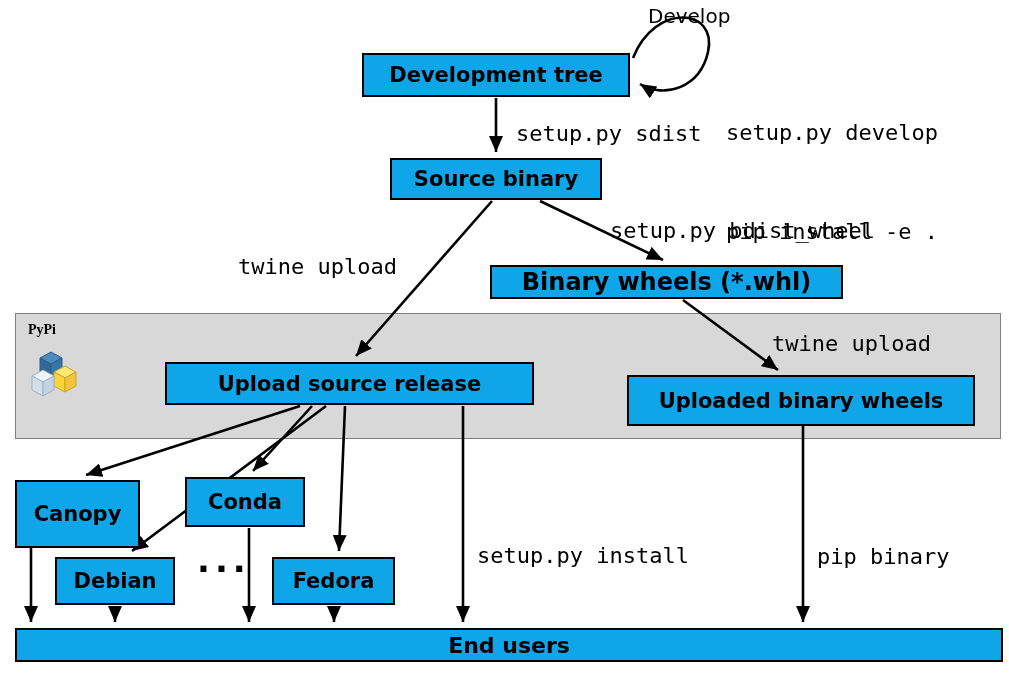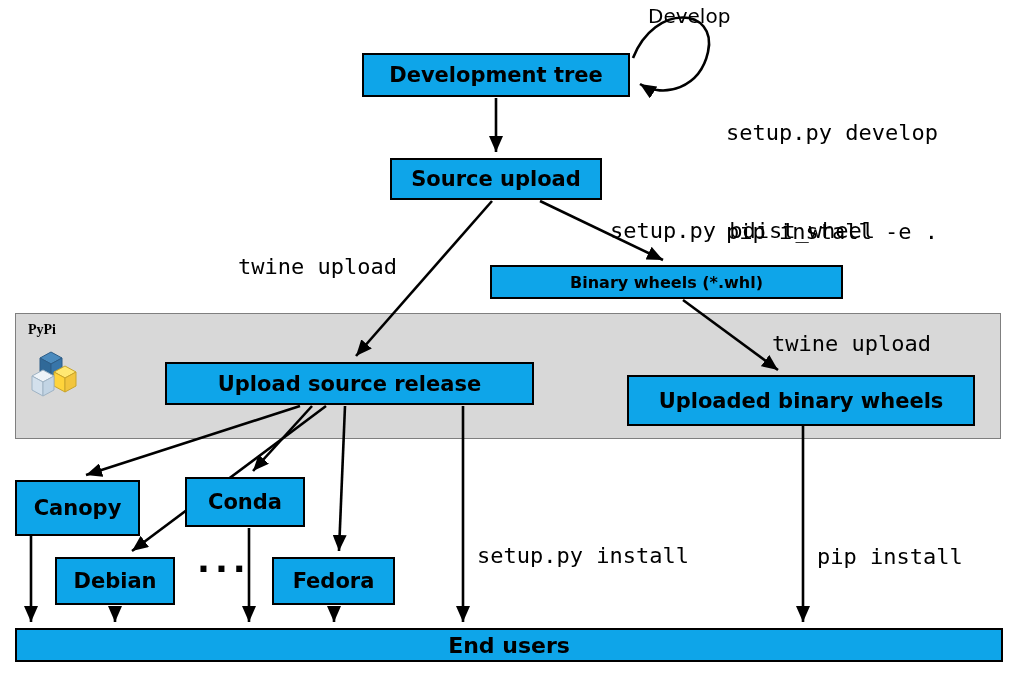--- a/index.html
+++ b/index.html
@@ -94,35 +94,36 @@
 
       <g>
         <polygon points="6,26 17,20 28,26 17,32" fill="#eef3f8" stroke="#9fb3c4" stroke-width="1"></polygon>
         <polygon points="6,26 17,32 17,46 6,40" fill="#d3e0ec" stroke="#9fb3c4" stroke-width="1"></polygon>
         <polygon points="28,26 17,32 17,46 28,40" fill="#c2d4e4" stroke="#9fb3c4" stroke-width="1"></polygon>
       </g>
     </svg>
   </div>
 
   <div class="node" style="left:362px;top:53px;width:268px;height:44px;">Development tree</div>
-  <div class="node" style="left:390px;top:158px;width:212px;height:42px;">Source upload</div>
-  <div class="node" style="left:490px;top:265px;width:353px;height:34px;font-size:16px;">Binary wheels (*.whl)</div>
+  <div class="node" style="left:390px;top:158px;width:212px;height:42px;">Source binary</div>
+  <div class="node" style="left:490px;top:265px;width:353px;height:34px;font-size:24px;">Binary wheels (*.whl)</div>
   <div class="node" style="left:165px;top:362px;width:369px;height:43px;">Upload source release</div>
   <div class="node" style="left:627px;top:375px;width:348px;height:51px;">Uploaded binary wheels</div>
-  <div class="node" style="left:15px;top:480px;width:125px;height:56px;">Canopy</div>
+  <div class="node" style="left:15px;top:480px;width:125px;height:68px;">Canopy</div>
   <div class="node" style="left:185px;top:477px;width:120px;height:50px;">Conda</div>
   <div class="node" style="left:55px;top:557px;width:120px;height:48px;">Debian</div>
   <div class="node" style="left:15px;top:628px;width:988px;height:34px;font-size:22px;">End users</div>
   <div class="node" style="left:272px;top:557px;width:123px;height:48px;">Fedora</div>
 
   <div class="plain" style="left:648px;top:4px;">Develop</div>
   <div class="mono" style="left:726px;top:50px;line-height:33px;">
     <div>setup.py develop</div>
     <div>pip install -e .</div>
   </div>
+  <div class="mono" style="left:516px;top:121px;">setup.py sdist</div>
   <div class="mono" style="left:610px;top:218px;">setup.py bdist_wheel</div>
   <div class="mono" style="left:238px;top:254px;">twine upload</div>
   <div class="mono" style="left:772px;top:331px;">twine upload</div>
   <div class="mono" style="left:477px;top:543px;">setup.py install</div>
-  <div class="mono" style="left:817px;top:544px;">pip install</div>
+  <div class="mono" style="left:817px;top:544px;">pip binary</div>
   <div class="ellipsis" style="left:197px;top:540px;">...</div>
 
 </div>
 
 </body></html>

